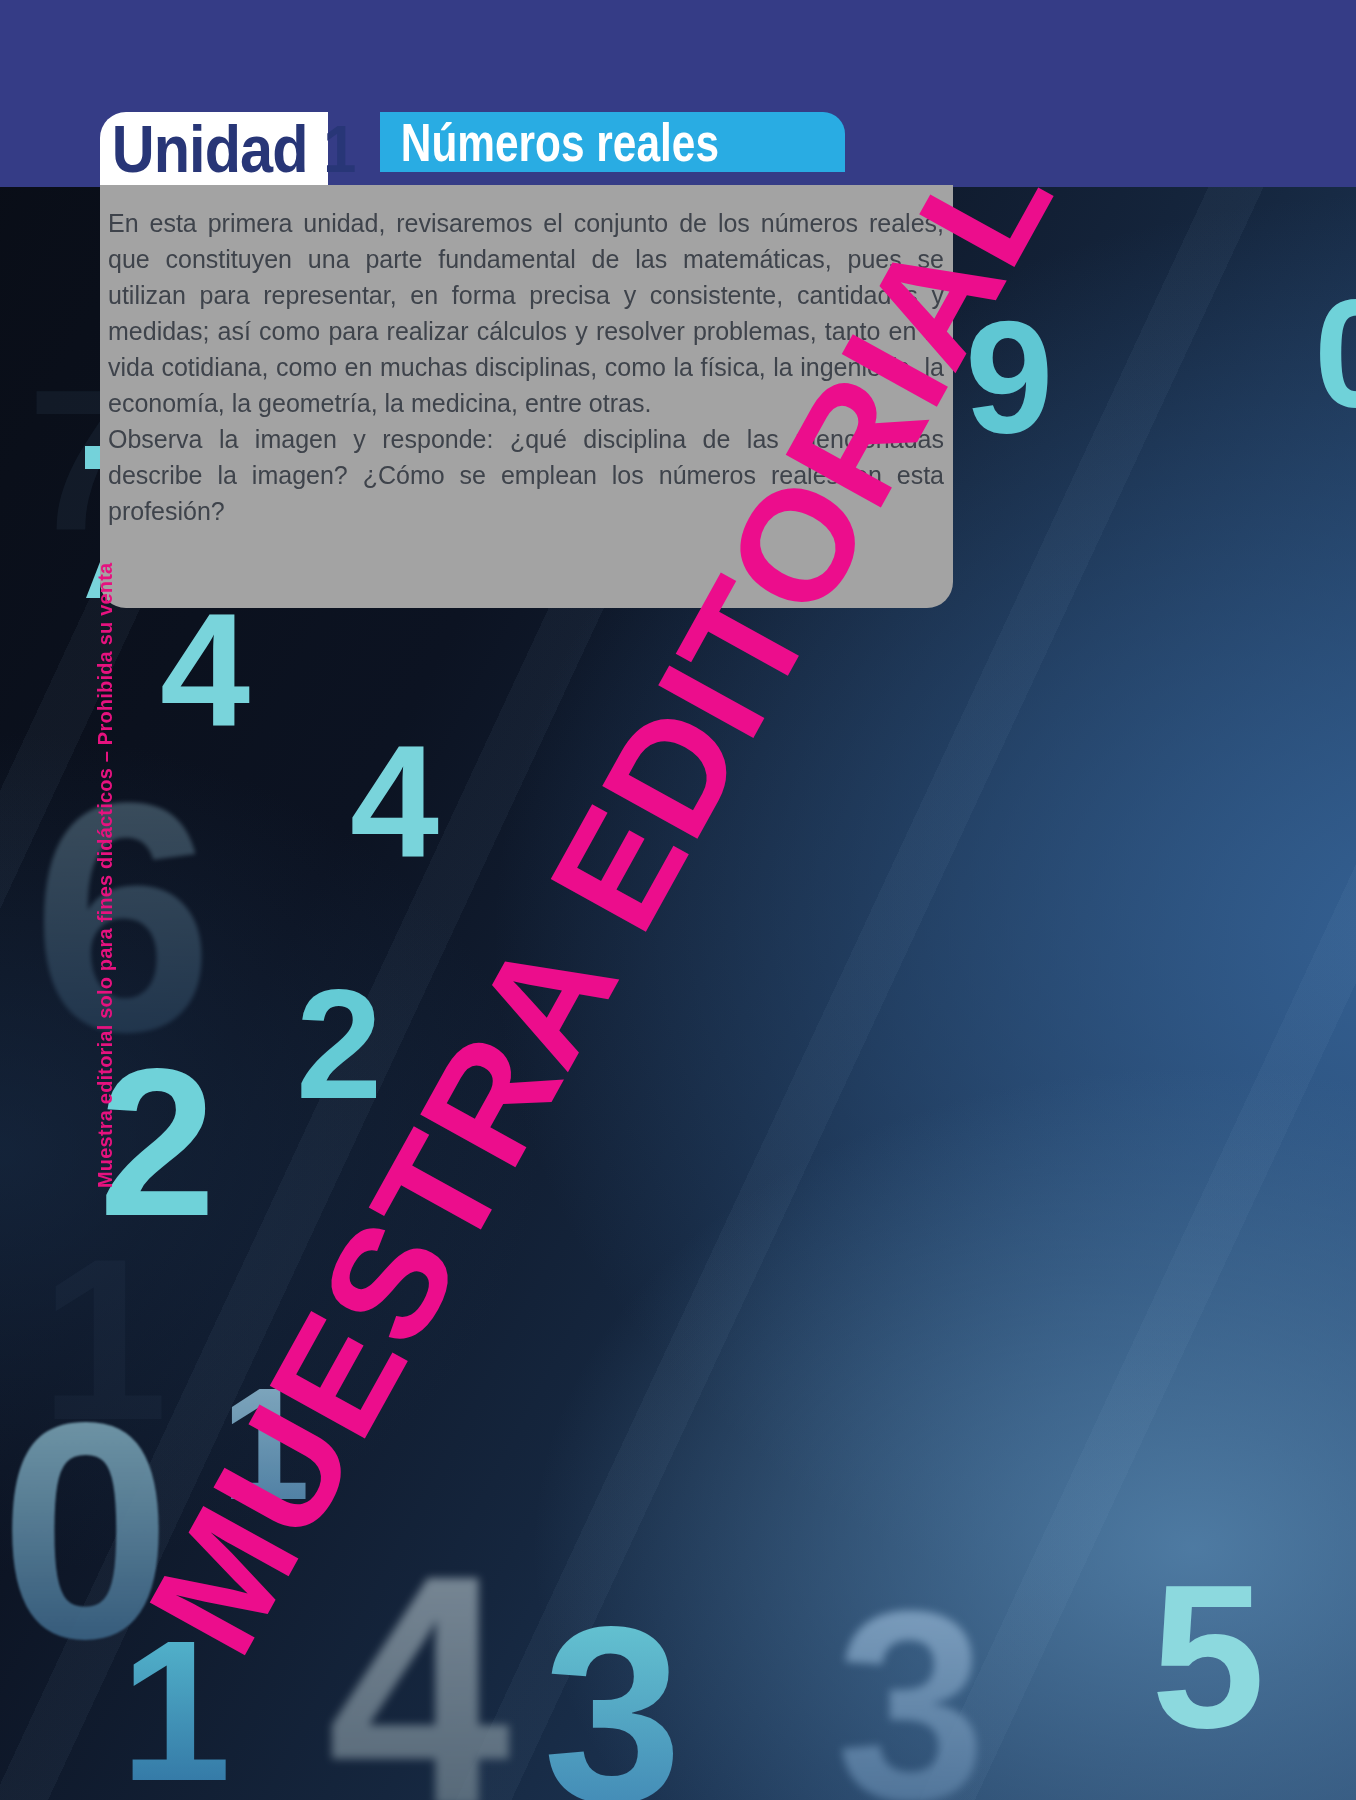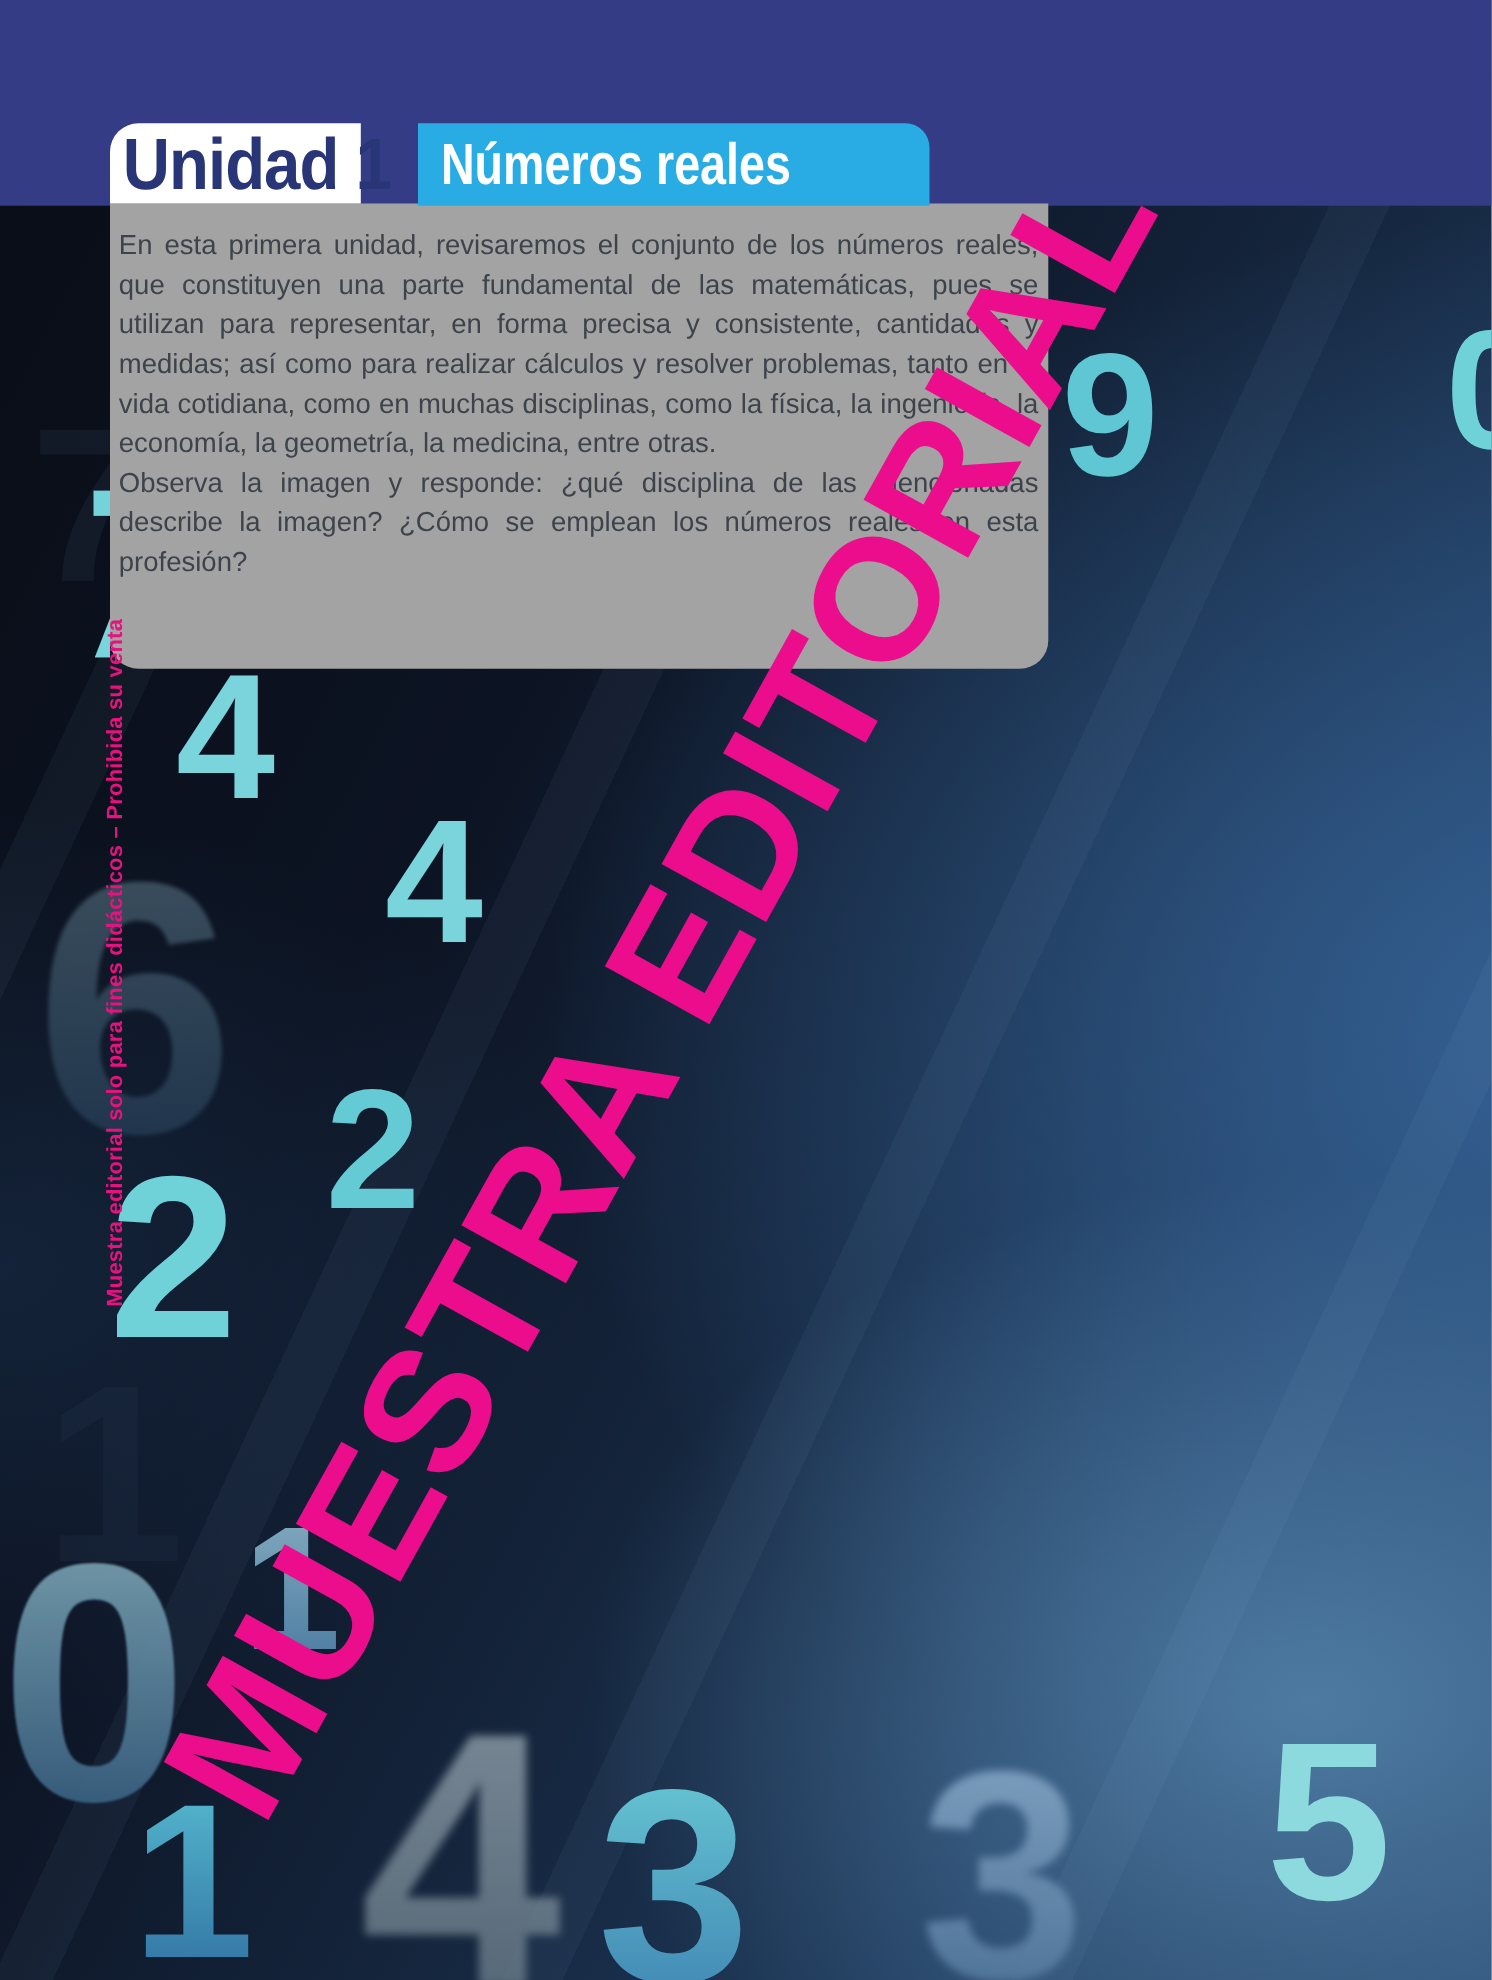--- a/index.html
+++ b/index.html
@@ -25,21 +25,21 @@
   }
   .hdr-white{
     position:absolute;left:100px;top:112px;width:228px;height:73px;
     background:#ffffff;border-radius:26px 0 0 0;display:flex;align-items:center;
   }
   .hdr-white .t{
     font-weight:bold;font-size:66px;color:#283677;letter-spacing:-1px;
     transform:scaleX(.9);transform-origin:0 50%;white-space:nowrap;padding-left:13px;
   }
   .hdr-banner{
-    position:absolute;left:380px;top:112px;width:465px;height:75px;
+    position:absolute;left:380px;top:112px;width:465px;height:60px;
     background:#29ACE3;border-radius:0 22px 0 0;display:flex;align-items:center;
   }
   .hdr-banner .t{
     font-weight:bold;font-size:53px;color:#ffffff;white-space:nowrap;
     transform:scaleX(.8);transform-origin:0 50%;padding-left:26px;
   }
   .card-body p{
     margin:0;font-size:25px;line-height:36px;text-align:justify;
   }
   .card-body .heading{

